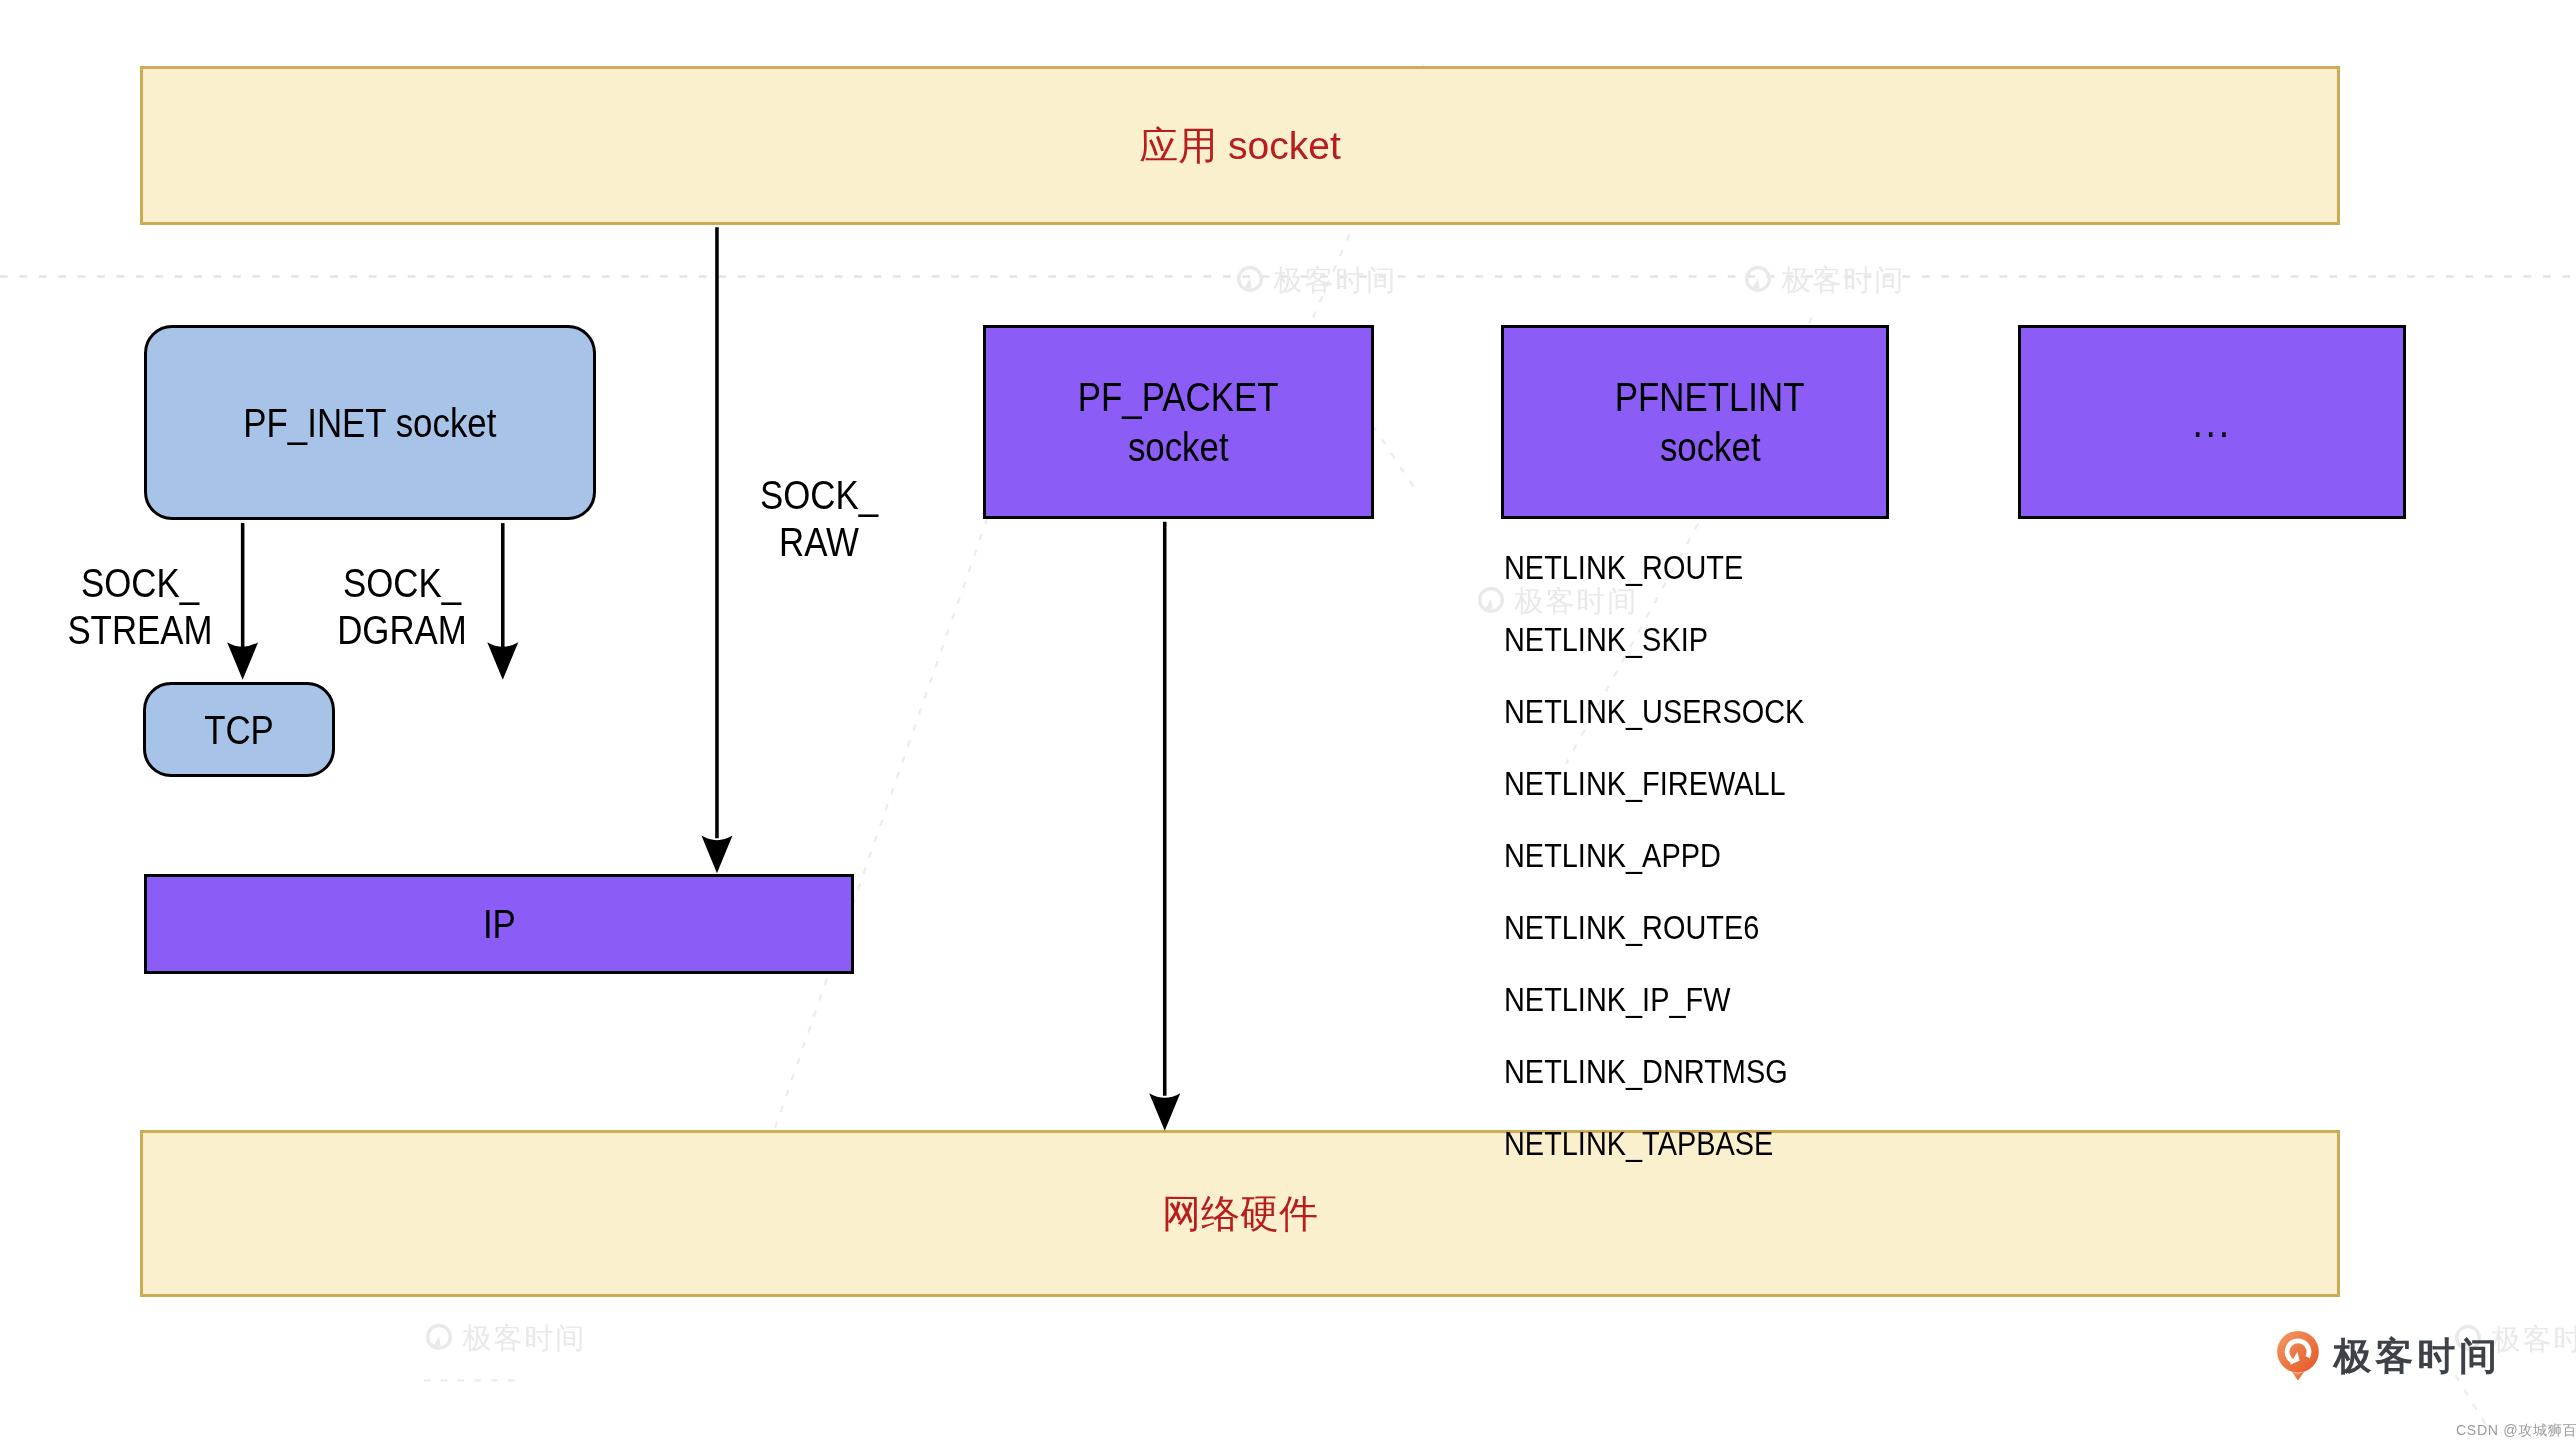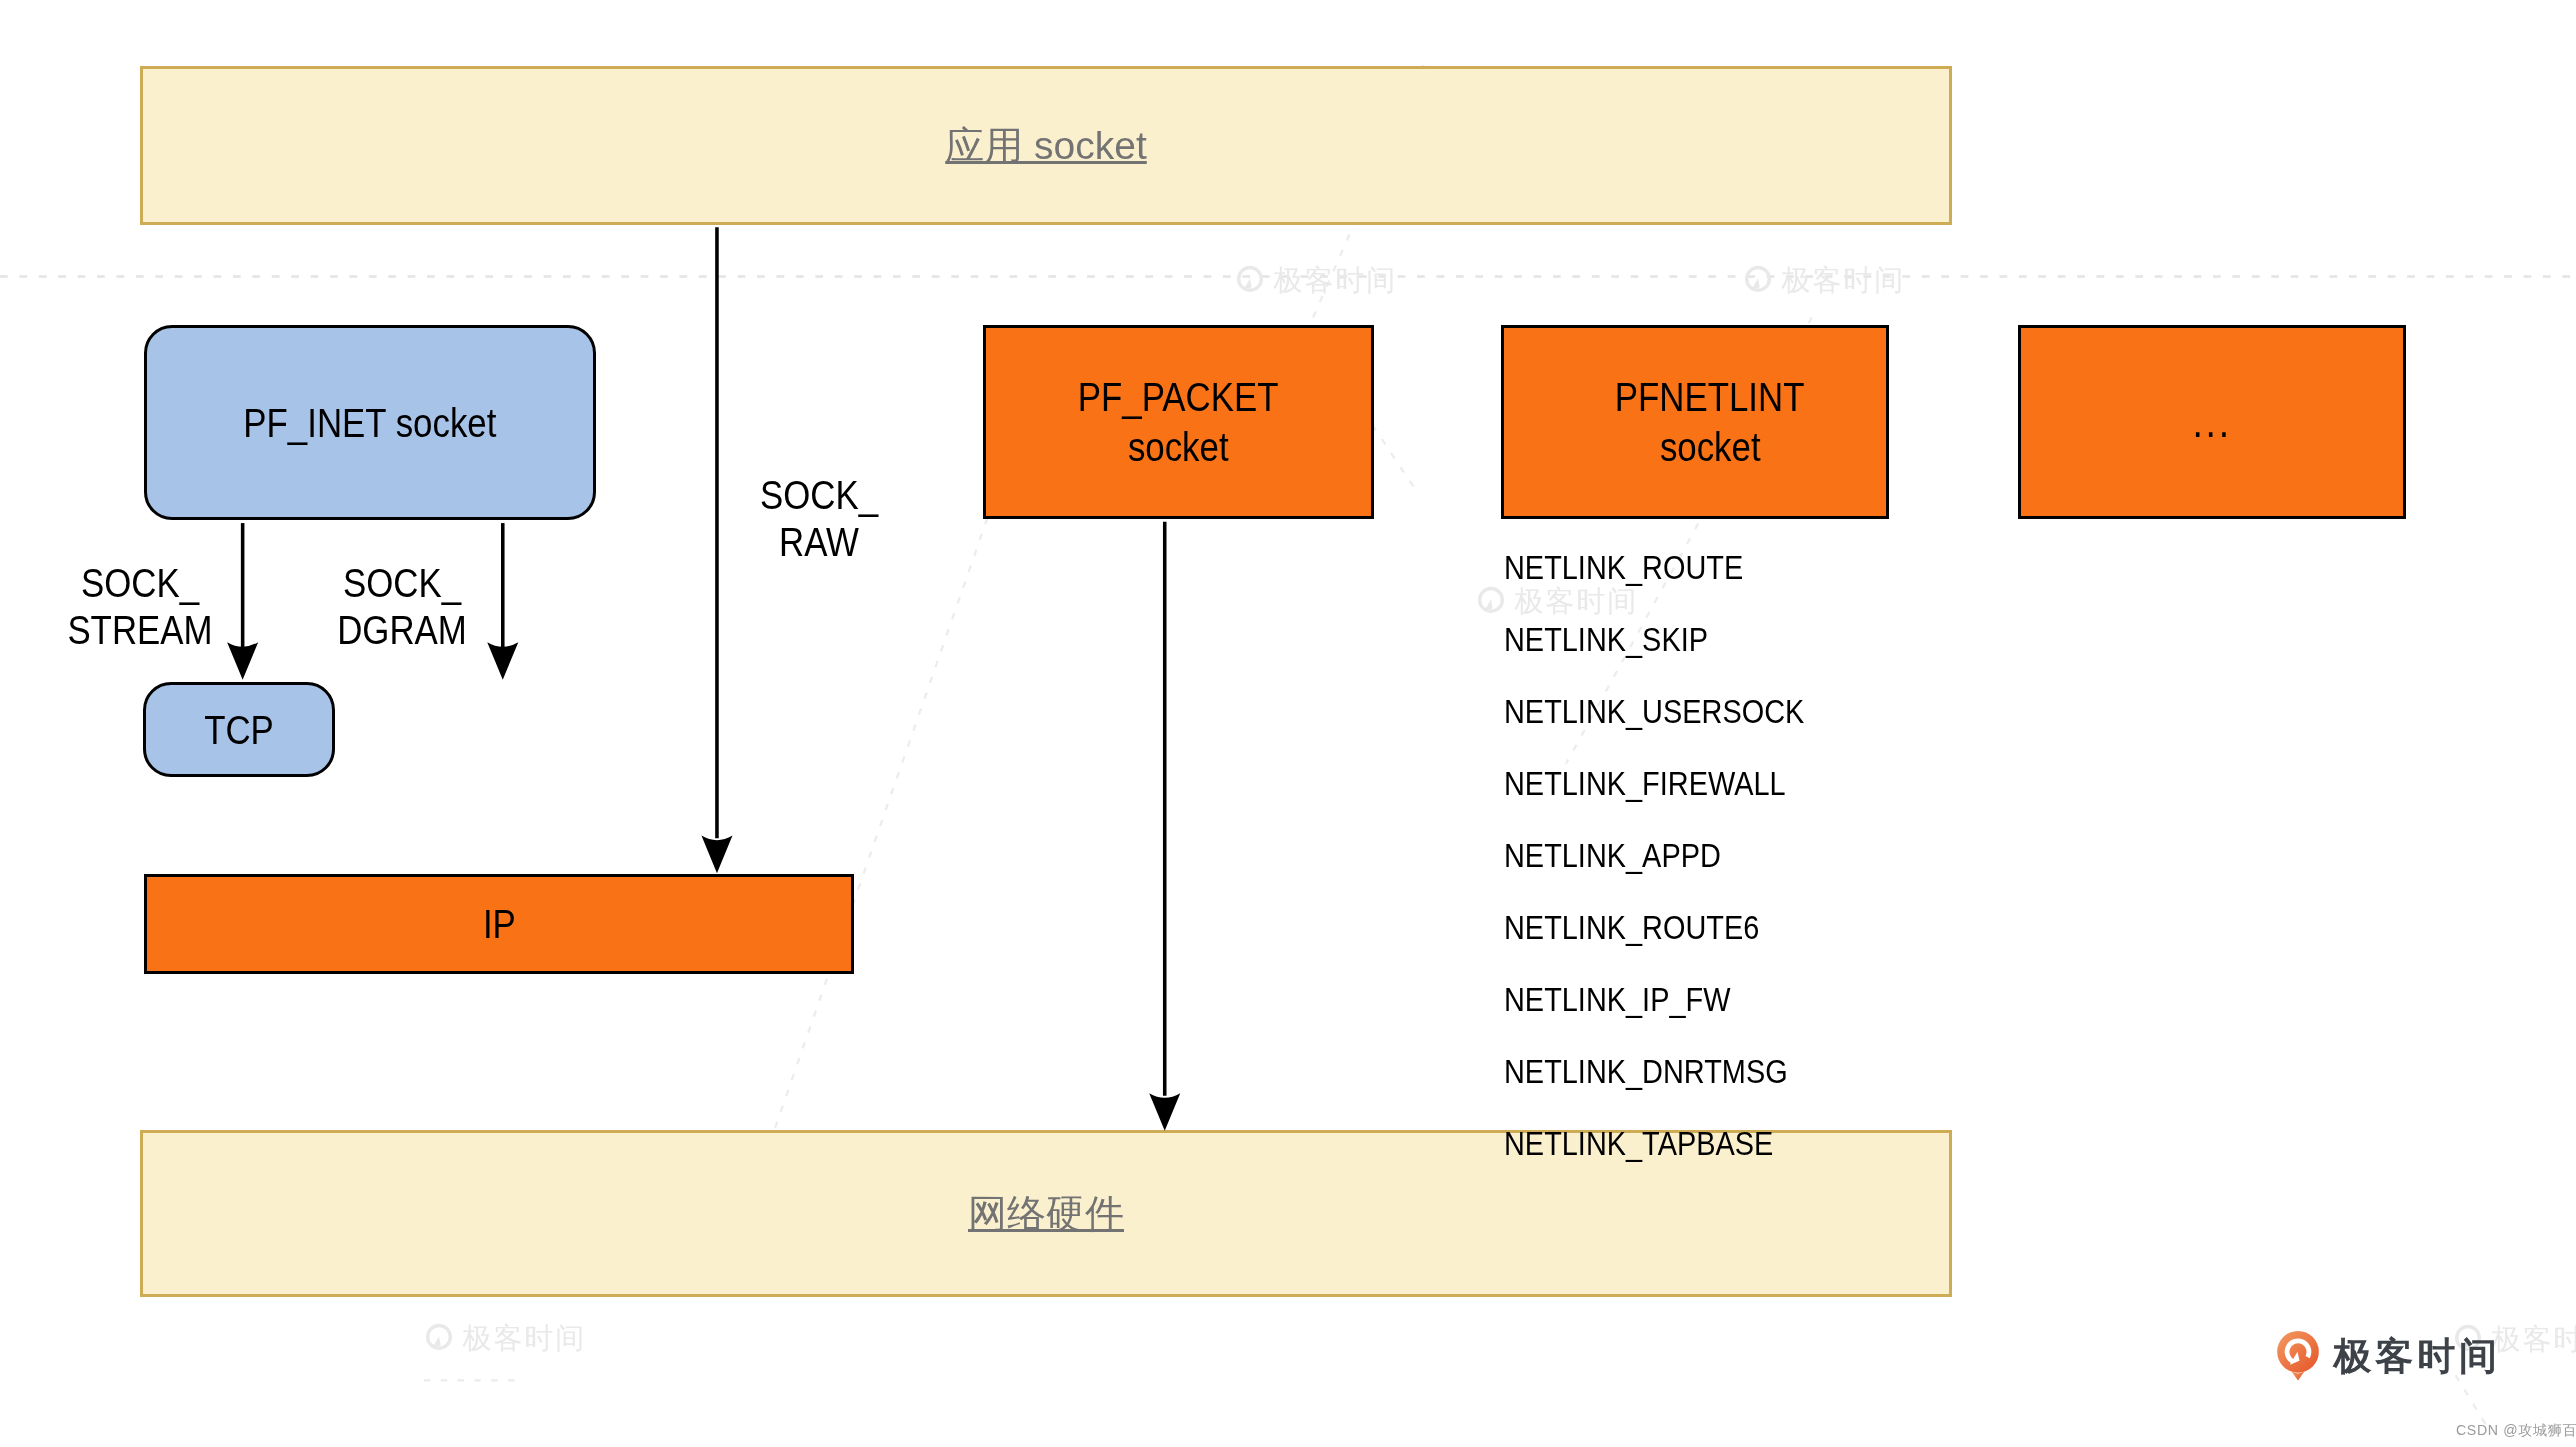--- a/index.html
+++ b/index.html
@@ -1,26 +1,26 @@
 <!DOCTYPE html>
 <html style="--band_fill: #FBF0CE; --band_border: #CDAC55; --box_blue: #A8C3E8; --line_black: #000000; --watermark_gray: #E9E9E9; --dash_gray: #E4E4E4; --brand_orange: #E65427; --brand_text: #3D4249; --attribution_gray: #9B9B9B;font-size:10.4px"><head>
 <meta charset="utf-8">
 <style>
   html,body{margin:0;padding:0;background:#fff;}
   #canvas{position:relative;width:2576px;height:1448px;background:#fff;overflow:hidden;
           font-family:"Liberation Sans","DejaVu Sans",sans-serif;color:#000;}
   svg.layer{position:absolute;left:0;top:0;pointer-events:none;}
   
-  .band{position:absolute;left:140px;width:1812px;box-sizing:border-box;
+  .band{position:absolute;left:140px;width:2200px;box-sizing:border-box;
         background:var(--band_fill);border:3.9px solid var(--band_border);
-        display:flex;align-items:center;justify-content:center;font-size:39px;color:#737373;z-index:3;text-decoration:underline;}
+        display:flex;align-items:center;justify-content:center;font-size:39px;color:#b91c1c;z-index:3;}
   .band-top{top:66px;height:159px;}
   .band-bottom{top:1130px;height:167px;}
   
-  .box{position:absolute;box-sizing:border-box;border:3.9px solid #000;background:#f97316;
+  .box{position:absolute;box-sizing:border-box;border:3.9px solid #000;background:#8b5cf6;
        display:flex;flex-direction:column;align-items:center;justify-content:center;
        text-align:center;font-size:41px;line-height:50px;z-index:3;}
   .box .tx{transform:scaleX(0.85);transform-origin:center;white-space:nowrap;}
   .blue{background:var(--box_blue);border-radius:28px;}
   .pf-inet{left:144px;top:325px;width:452px;height:195px;}
   .tcp{left:143px;top:682px;width:192px;height:95px;}
   .udp{left:402px;top:682px;width:191px;height:95px;}
   .ip{left:144px;top:874px;width:710px;height:100px;}
   .pf-packet{left:983px;top:325px;width:391px;height:194px;}
   .pfnetlint{left:1501px;top:325px;width:388px;height:194px;padding-left:30px;}

